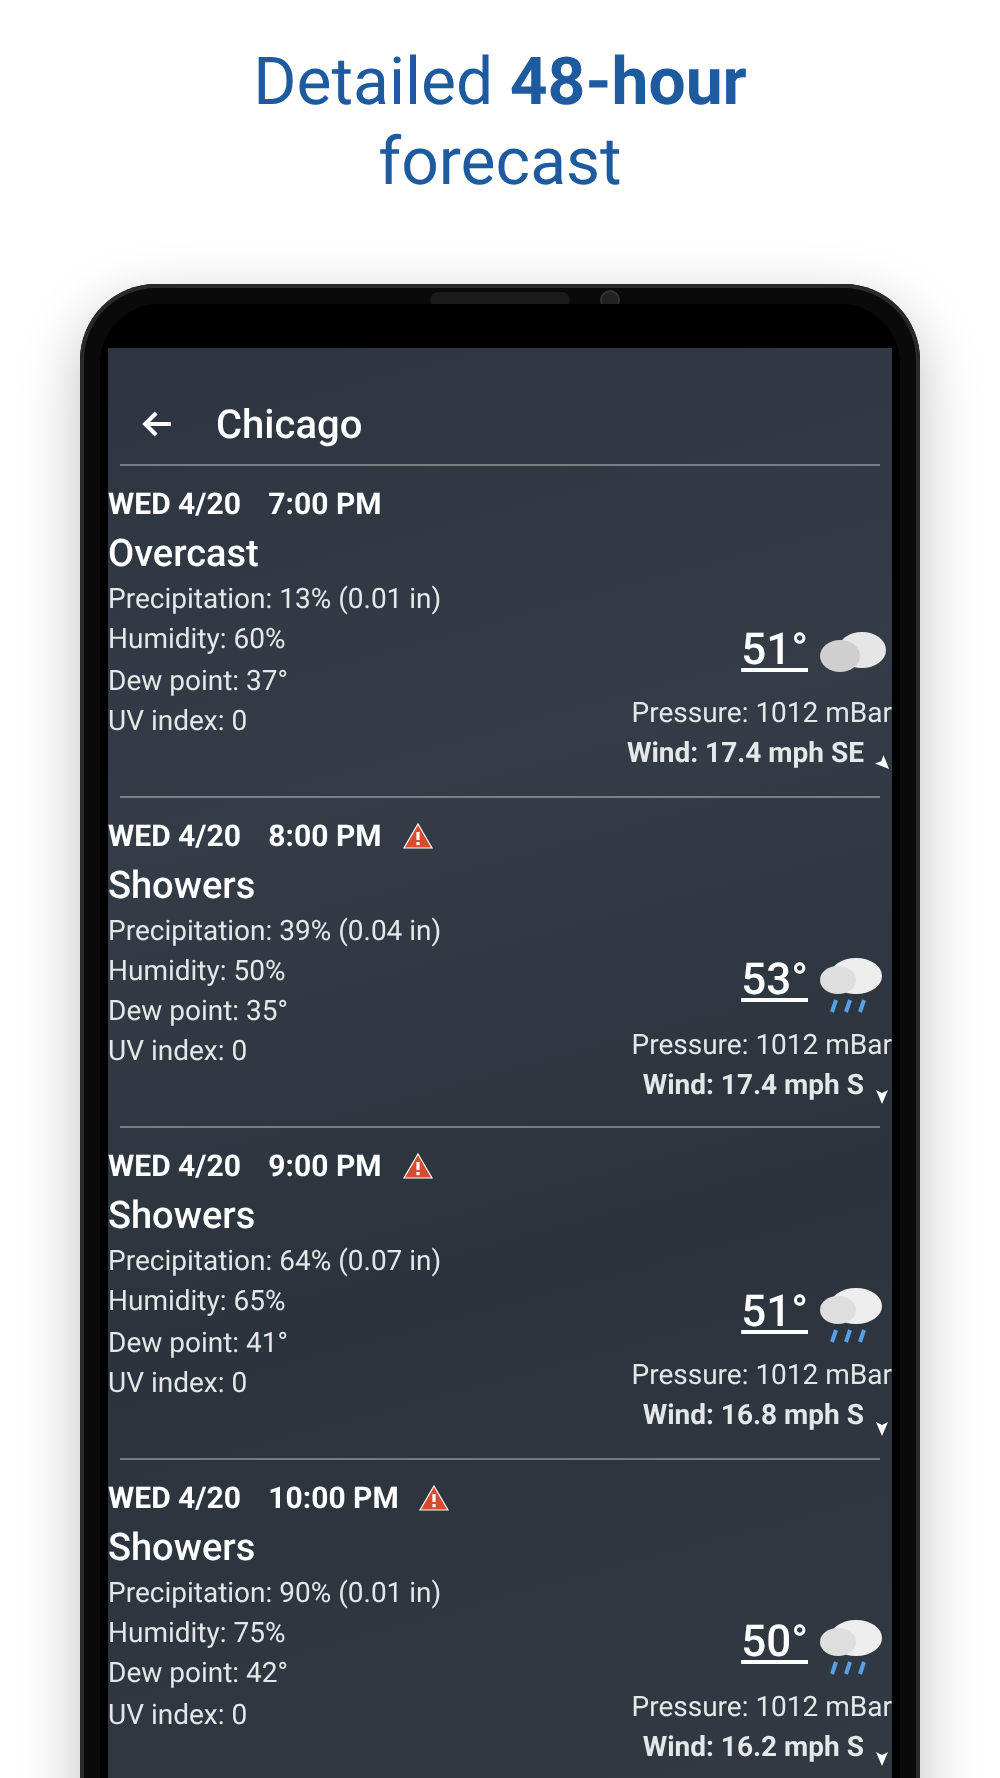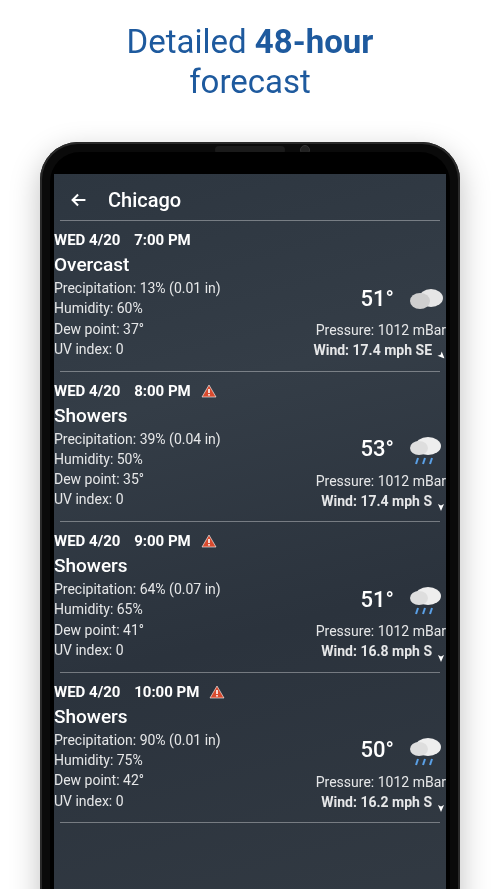--- a/index.html
+++ b/index.html
@@ -56,20 +56,21 @@
     top: 22px; left: 4px; right: 4px; bottom: 0;
     background: linear-gradient(165deg,#2d3640 0%, #343d47 30%, #2b333d 60%, #323a43 100%);
     color: #fff;
     overflow: hidden;
   }
   .topbar {
     display: flex;
     align-items: center;
     gap: 18px;
     padding: 14px 14px 8px;
+    margin-top: 12px;
   }
   .back-arrow svg { display:block; }
   .city {
     font-size: 20px;
     font-weight: 500;
   }
   .section-title {
     padding: 0 14px 8px;
     font-size: 15px;
     font-weight: 700;
@@ -111,23 +112,24 @@
   }
   .col-right {
     display: flex;
     flex-direction: column;
     align-items: flex-end;
     justify-content: flex-start;
   }
   .temp-icon {
     display: flex;
     align-items: center;
-    gap: 12px;
+    gap: 2px;
     margin-bottom: 6px;
-    margin-top: 4px;
+    margin-top: 19px;
+    text-decoration: underline;
   }
   .temp {
     font-size: 22px;
     font-weight: 500;
   }
   .wicon { width: 40px; height: 32px; }
   .press-wind {
     font-size: 14px;
     color: rgba(255,255,255,0.88);
     text-align: right;

